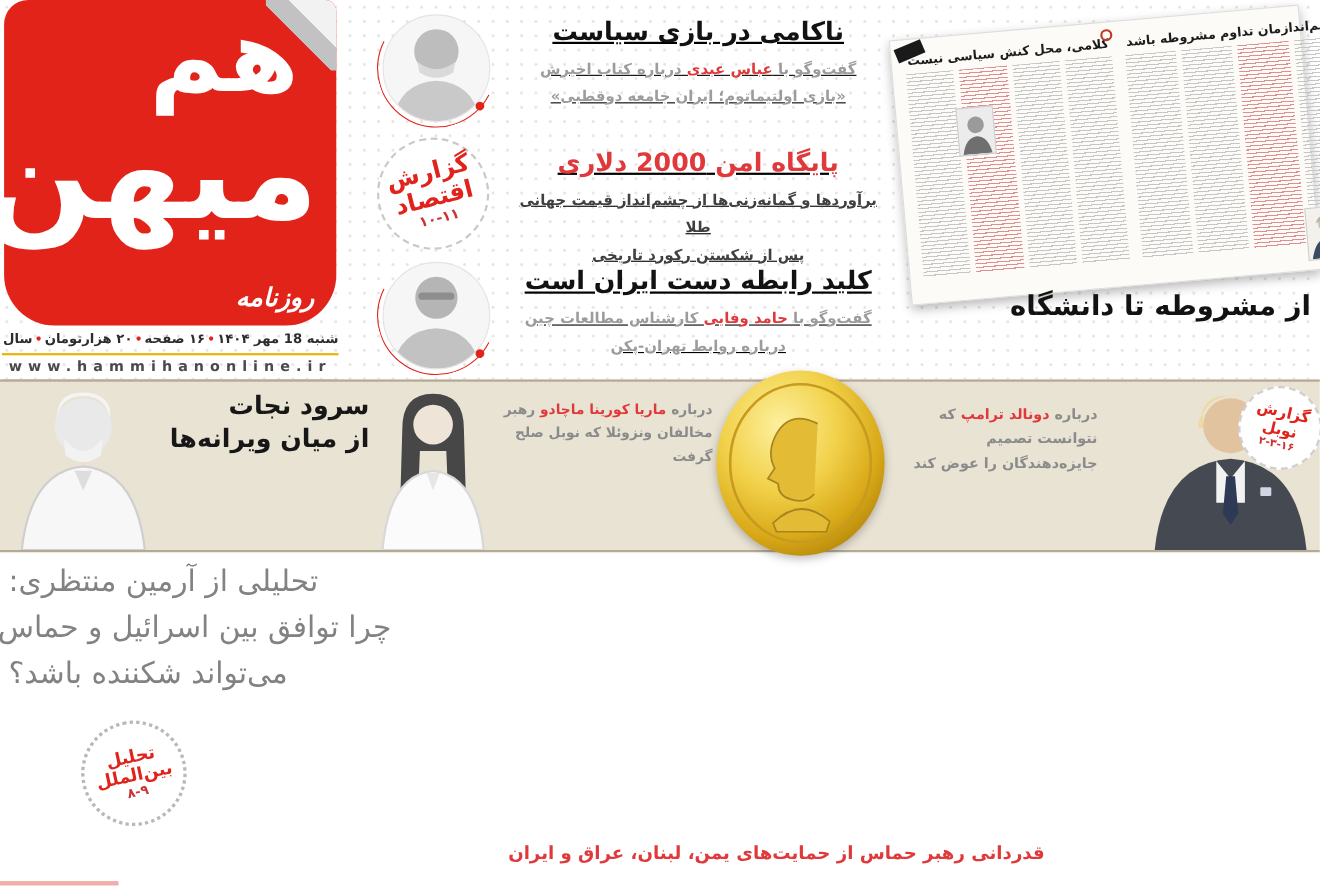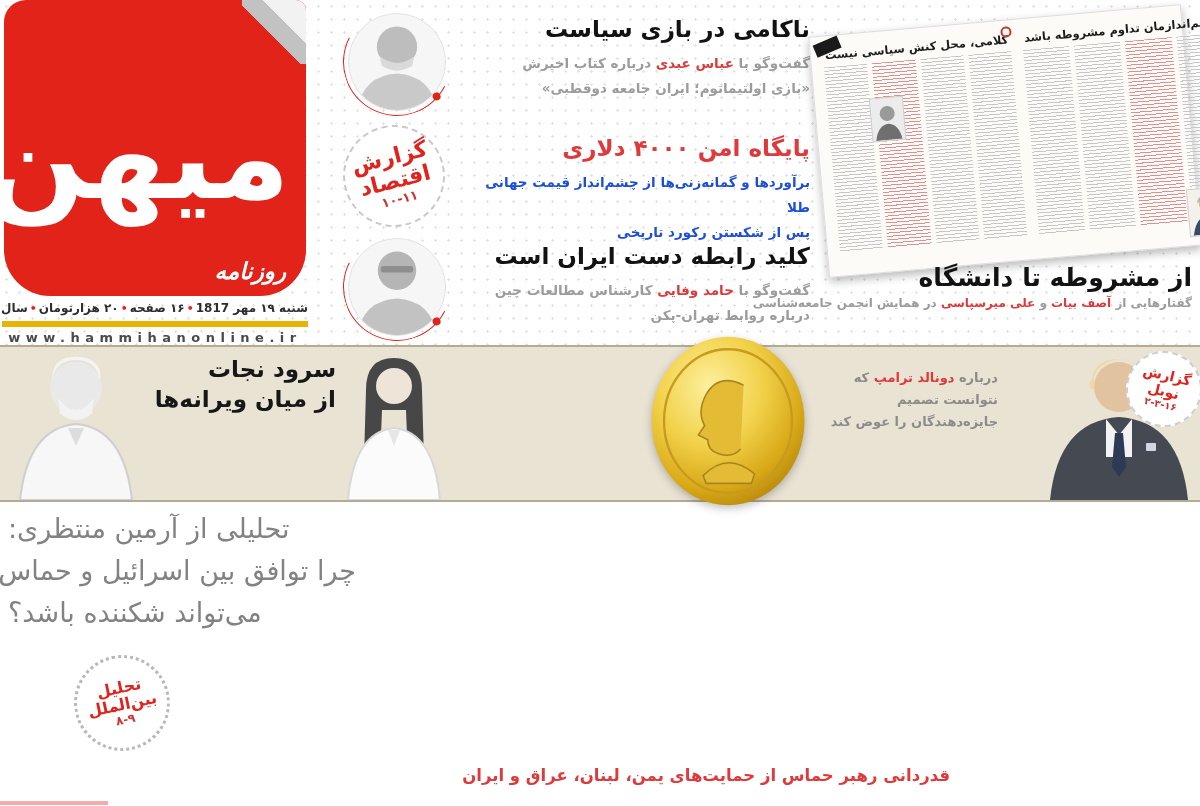--- a/index.html
+++ b/index.html
@@ -24,42 +24,42 @@
     font-size:118px; line-height:1; letter-spacing:-4px; }
   .logo-type { position:absolute; bottom:12px; right:20px; color:#fff;
     font-size:23px; font-weight:bold; font-style:italic; }
 
   .dateline { position:absolute; left:2px; top:301px; width:306px; display:flex;
     direction:rtl; justify-content:space-between; align-items:center;
     font-size:12px; font-weight:bold; color:#2d2d2d; white-space:nowrap; }
   .dl-part { display:inline-block; }
   .dl-part:not(:first-child)::before { content:"•"; color:#e2231a; margin:0 2px 0 2px; font-size:11px; }
 
-  .urlbar { position:absolute; left:2px; top:321px; width:306px; border-top:6px solid #eab308;
+  .urlbar { position:absolute; left:2px; top:321px; width:306px; border-top:2px solid #eab308;
     border-bottom:2px solid #8f8f8f; padding:3px 0 4px 0; text-align:center;
     font-size:13px; font-weight:bold; color:#4a4a4a; letter-spacing:5.5px;
     direction:ltr; font-family:"DejaVu Sans", sans-serif; }
 
   
   .tstory { position:absolute; }
   .avatar-wrap { position:absolute; width:104px; height:104px; }
   .avatar { position:absolute; inset:3px; border-radius:50%; overflow:hidden;
     background:#f6f6f6; border:1px solid #e3e3e3; }
   .avatar svg { width:100%; height:100%; display:block; }
   .red-arc { position:absolute; inset:-2px; border-radius:50%;
     border:1.8px solid transparent; border-left-color:#e2231a; border-bottom-color:#e2231a;
     transform:rotate(-18deg); }
   .red-arc::after { content:""; position:absolute; width:8px; height:8px; background:#e2231a;
     border-radius:50%; bottom:4px; left:76px; }
 
-  .tstory-text { position:absolute; direction:rtl; text-align:right; }
+  .tstory-text { position:absolute; direction:rtl; text-align:center;text-decoration:underline; }
   .tstory-title { font-size:23px; font-weight:bold; color:#121212; line-height:1.2; }
   .tstory-title.red { color:#e0393b; }
   .tstory-lead { margin-top:7px; font-size:13.5px; font-weight:bold; color:#9c9c9c; line-height:1.85; }
-  .tstory-lead.dark { color:#1d4ed8; }
+  .tstory-lead.dark { color:#404040; }
   .rname { color:#e0393b; }
 
   .round-badge { position:absolute; background:#fff; border:2px dashed #c9c9c9; border-radius:50%;
     display:flex; flex-direction:column; align-items:center; justify-content:center;
     text-align:center; line-height:1.1; z-index:4; }
   .round-badge .b1, .round-badge .b2 { color:#e0231c; font-weight:bold; }
   .round-badge .bp { color:#c33; font-weight:bold; }
 
   .badge-econ { left:3px; top:125px; width:102px; height:102px; transform:rotate(-14deg); }
   .badge-econ .b1 { font-size:22px; } .badge-econ .b2 { font-size:22px; }
@@ -126,26 +126,27 @@
 </style>
 </head>
 <body>
 
 <div id="page">
 
   <div class="top-zone"></div>
 
   <div class="logo-box">
     <div class="logo-fold"></div>
+    <div class="logo-top">هم</div>
     <div class="logo-main">میهن</div>
     <div class="logo-type">روزنامه</div>
   </div>
 
   <div class="dateline">
-    <span class="dl-part">شنبه ۱۹ مهر 1817</span>
+    <span class="dl-part">شنبه 18 مهر ۱۴۰۴</span>
     <span class="dl-part">۱۶ صفحه</span>
     <span class="dl-part">۲۰ هزارتومان</span>
     <span class="dl-part">سال چهارم</span>
 
   </div>
 
   <div class="urlbar">www.hammihanonline.ir</div>
 
   <div class="tstory" style="left:340px; top:0;">
     <div class="avatar-wrap" style="left:5px; top:10px;">
@@ -166,21 +167,21 @@
     </div>
   </div>
 
   <div class="tstory" style="left:340px; top:0;">
     <div class="round-badge badge-econ">
       <span class="b1">گزارش</span>
       <span class="b2">اقتصاد</span>
       <span class="bp">۱۰-۱۱</span>
     </div>
     <div class="tstory-text" style="left:120px; top:135px; width:350px;">
-      <div class="tstory-title red">پایگاه امن ۴۰۰۰ دلاری</div>
+      <div class="tstory-title red">پایگاه امن 2000 دلاری</div>
       <div class="tstory-lead dark">
         <span>برآوردها و گمانه‌زنی‌ها از چشم‌انداز قیمت جهانی طلا</span><br>
         <span>پس از شکستن رکورد تاریخی</span>
       </div>
     </div>
   </div>
 
   <div class="tstory" style="left:340px; top:0;">
     <div class="avatar-wrap" style="left:5px; top:235px;">
       <div class="avatar">
@@ -237,21 +238,20 @@
             <path d="M3 48 Q7 29 19 28 Q31 29 35 48 Z" fill="#3b4a63"></path>
             <path d="M17 28 h4 l1 12 l-3 6 l-3 -6 Z" fill="#3b6bb5"></path>
           </svg>
       </div>
     </div>
 
   </div>
 
   <div class="pp-section">
     <div class="pp-sec-title">از مشروطه تا دانشگاه</div>
-    <div class="pp-sec-lead"><span>گفتارهایی از </span><span class="rname">آصف بیات</span><span> و </span><span class="rname">علی میرسپاسی</span><span> در همایش انجمن جامعه‌شناسی</span></div>
   </div>
 
   <div class="strip">
 
     <div class="strip-photo" style="left:12px; width:128px; height:150px;">
       <svg viewBox="0 0 128 150">
         <circle cx="64" cy="38" r="26" fill="#e9e9e9"></circle>
         <path d="M40 30 Q44 10 64 10 Q84 10 88 30 Q90 20 84 14 Q74 4 54 8 Q40 12 40 30 Z" fill="#f4f4f4"></path>
         <path d="M46 48 Q64 72 82 48 L80 64 Q64 76 48 64 Z" fill="#f2f2f2"></path>
         <path d="M8 150 Q16 78 64 74 Q112 78 120 150 Z" fill="#f7f7f7" stroke="#cfcfcf" stroke-width="2"></path>
@@ -267,20 +267,21 @@
 
     <div class="strip-photo" style="left:342px; width:104px; height:150px;">
       <svg viewBox="0 0 104 150">
         <path d="M24 40 Q24 8 52 8 Q80 8 80 40 L82 110 L66 110 L64 60 L40 60 L38 110 L22 110 Z" fill="#474747"></path>
         <circle cx="52" cy="36" r="18" fill="#efe4d8"></circle>
         <path d="M6 150 Q12 82 52 78 Q92 82 98 150 Z" fill="#fbfbfb" stroke="#d8d8d8" stroke-width="2"></path>
         <path d="M46 80 L52 96 L58 80 Z" fill="#e6e6e6"></path>
       </svg>
     </div>
     <div class="strip-text" style="left:448px; top:8px; width:200px;">
+      <div class="strip-lead"><span>درباره </span><span class="rname">ماریا کورینا ماچادو</span><span> رهبر مخالفان ونزوئلا که نوبل صلح گرفت</span></div>
     </div>
 
     <div class="medal">
       <svg viewBox="0 0 100 110">
         <defs>
           <radialGradient id="gold" cx="38%" cy="30%" r="75%">
             <stop offset="0%" stop-color="#fdf0a0"></stop>
             <stop offset="45%" stop-color="#f2d24b"></stop>
             <stop offset="80%" stop-color="#d9a918"></stop>
             <stop offset="100%" stop-color="#b88a0b"></stop>

